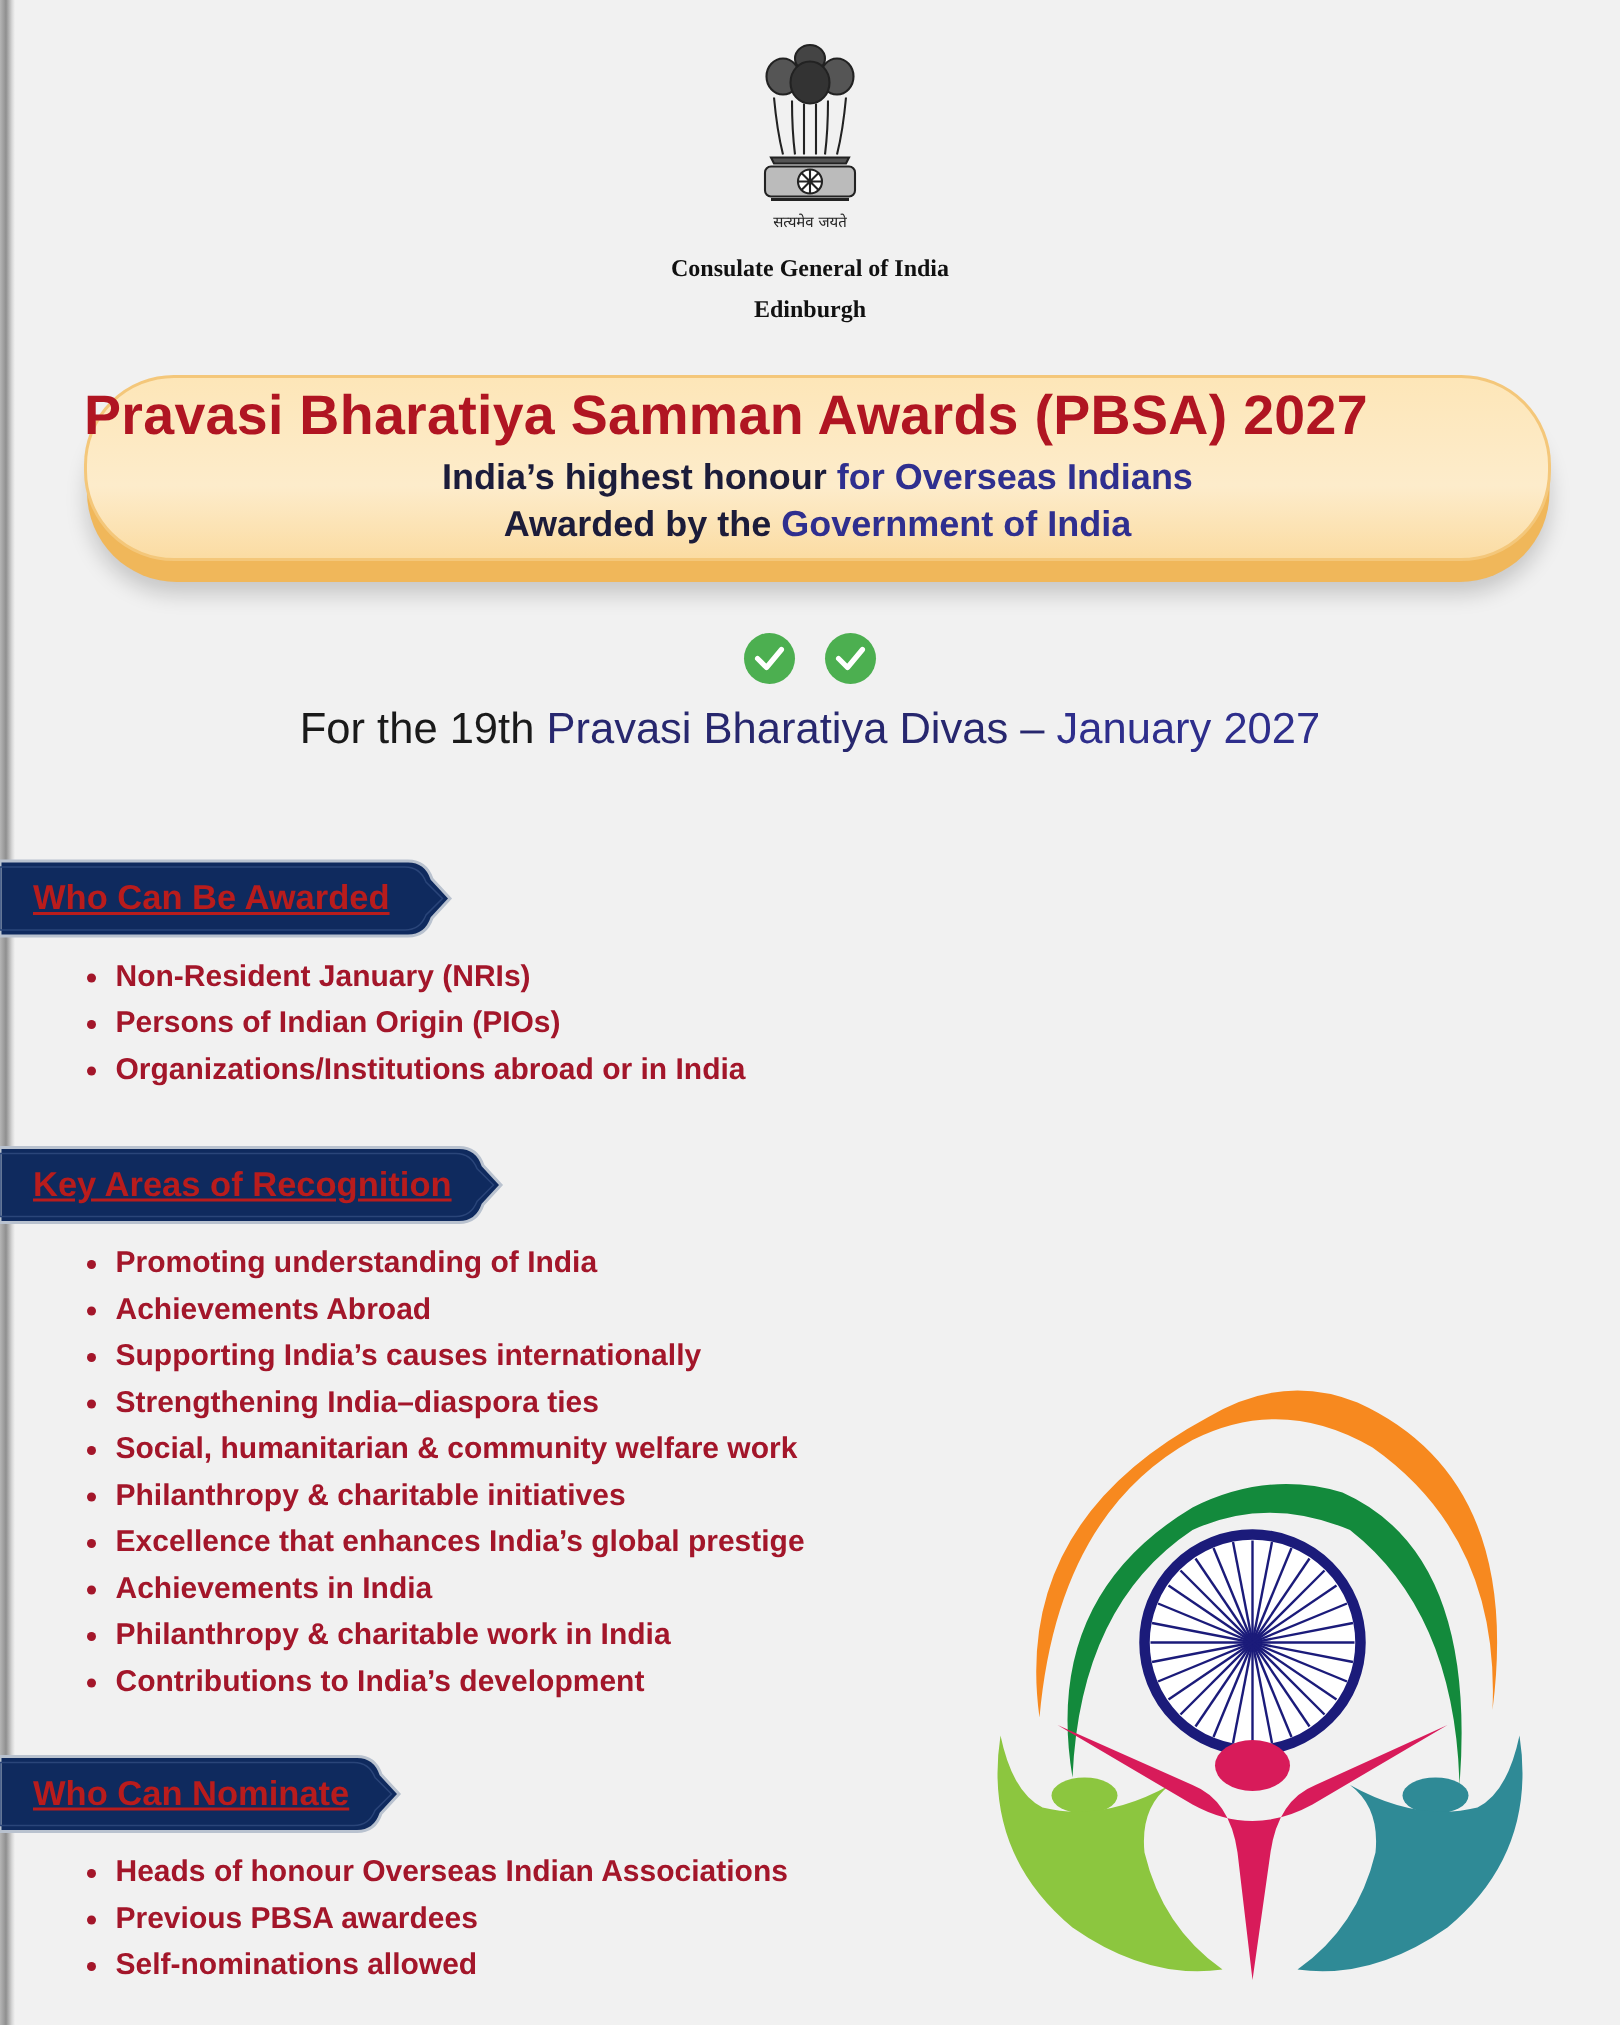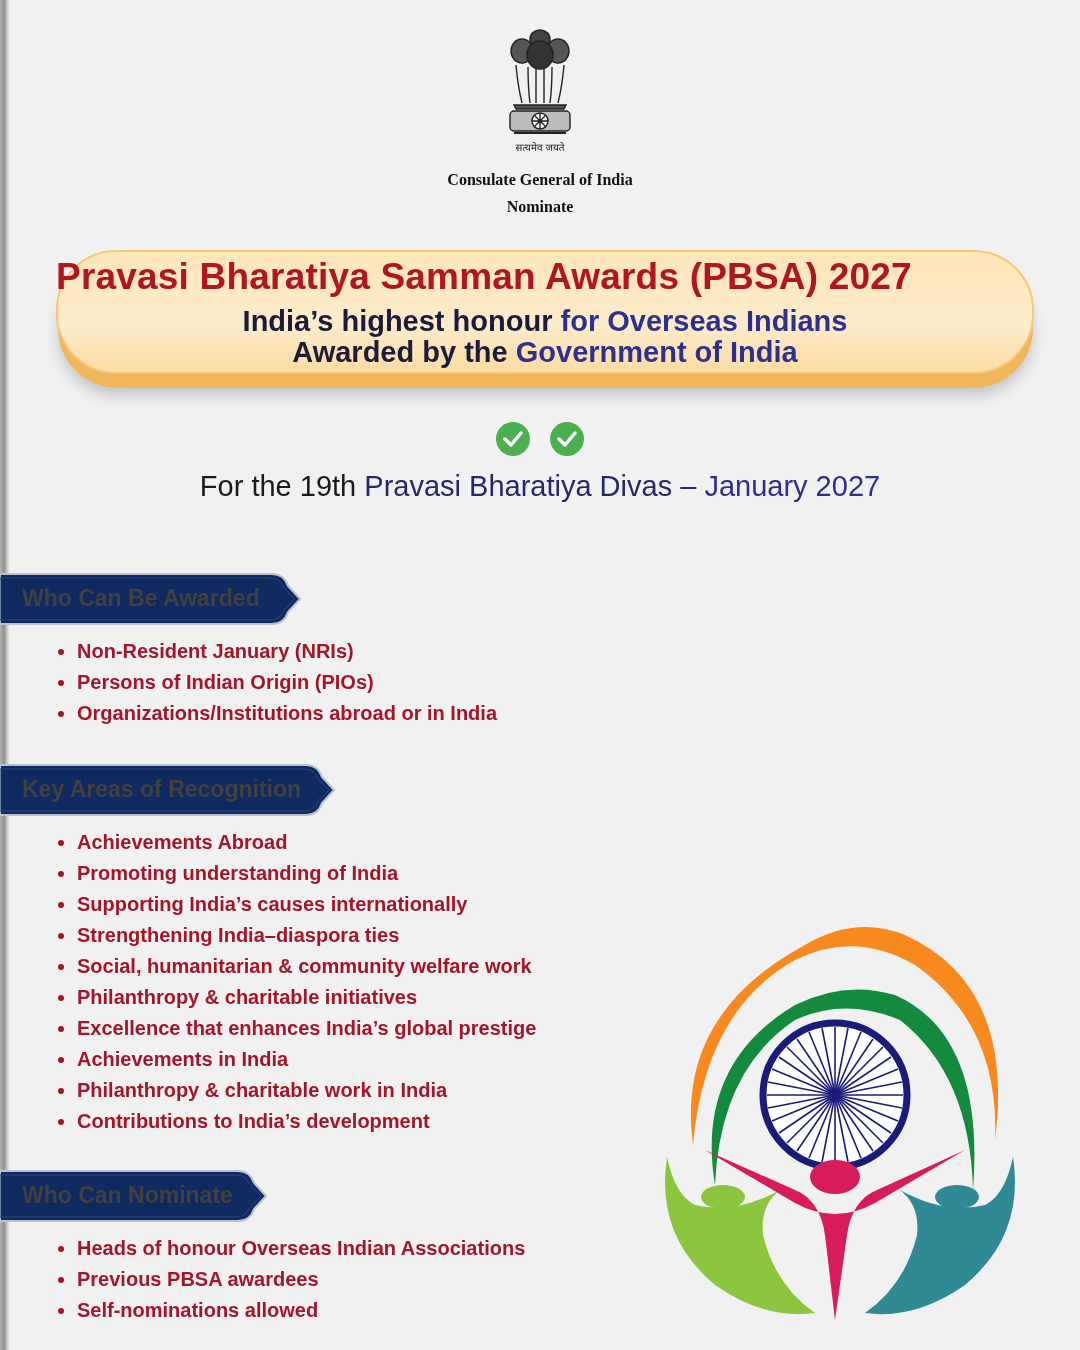--- a/index.html
+++ b/index.html
@@ -34,21 +34,21 @@
     background: linear-gradient(to bottom, #fde6b8 0%, #fdeccb 60%, #fbdca3 100%);
     border: 2px solid #f4c77a;
     box-sizing: border-box;
   }
   .banner-title {
     position: absolute; left: 56px; width: 978px; top: 256px; text-align: left;
     font-weight: bold; color: #b01522; font-size: 37px; letter-spacing: 0.2px;
   }
   .banner-sub {
     position: absolute; left: 56px; width: 978px; text-align: center;
-    font-weight: bold; font-size: 29px;
+    font-weight: bold; font-size: 24px;
   }
   .banner-sub.s1 { top: 305px; }
   .banner-sub.s2 { top: 336px; }
   .dark { color: #1c1c3a; }
   .blue { color: #2f2f8f; }
 
   .nominations {
     position: absolute; left: 0; width: 1080px; top: 422px; text-align: center;
     font-weight: bold; font-size: 30px; color: #b01522;
   }
@@ -64,21 +64,21 @@
   .divas .b1 { color: #1a1a1a; }
   .divas .b2 { color: #27276e; }
   .divas .b3 { color: #2e2e8c; }
 
   .tab {
     position: absolute; left: 0; height: 52px;
   }
   .tab svg { position: absolute; left: 0; top: 0; }
   .tab-label {
     position: absolute; left: 22px; top: 0; line-height: 52px;
-    color: #404040; font-weight: bold; font-size: 23px; white-space: nowrap;
+    color: #b91c1c; font-weight: bold; font-size: 23px; white-space: nowrap; text-decoration: underline;
   }
   .bullets {
     position: absolute; left: 56px; margin: 0; padding: 0; list-style: none;
   }
   .bullets li {
     color: #a3162a; font-weight: bold; font-size: 20px; height: 31px; line-height: 31px;
     white-space: nowrap; position: relative; padding-left: 21px;
   }
   .bullets li::before {
     content: ""; position: absolute; left: 2px; top: 13px; width: 6px; height: 6px;
@@ -103,21 +103,21 @@
       <rect x="10" y="86" width="60" height="20" rx="4" fill="#bbb"></rect>
       <circle cx="40" cy="96" r="8" fill="#fff"></circle>
       <path d="M32 96 L48 96 M40 88 L40 104 M34 90 L46 102 M46 90 L34 102"></path>
       <path d="M14 108 L66 108" stroke-width="2"></path>
     </g>
     <text x="40" y="126" text-anchor="middle" font-size="10" fill="#222" font-family="DejaVu Sans, sans-serif">सत्यमेव जयते</text>
   </svg>
 </div>
 
 <div class="consulate l1">Consulate General of India</div>
-<div class="consulate l2">Nominate</div>
+<div class="consulate l2">Edinburgh</div>
 
 <div class="banner-shadow"></div>
 <div class="banner"></div>
 <div class="banner-title">Pravasi Bharatiya Samman Awards (PBSA) 2027</div>
 <div class="banner-sub s1">
   <span class="dark">India’s highest honour </span><span class="blue">for Overseas Indians</span>
 </div>
 <div class="banner-sub s2">
   <span class="dark">Awarded by the </span><span class="blue">Government of India</span>
 </div>
@@ -151,22 +151,22 @@
 </ul>
 
 <div class="tab" style="top:763px;width:340px;padding-left:32px;">
   <svg width="340" height="54" viewBox="0 0 340 54">
     <path d="M0 2 L306 2 Q318 2 322 14 L334 27 L322 40 Q318 52 306 52 L0 52 Z" fill="#0f2a5e" stroke="#b9c2cf" stroke-width="2"></path>
     <path d="M0 6 L304 6 Q314 6 318 16 L329 27 L318 38 Q314 48 304 48 L0 48 Z" fill="none" stroke="#2a4579" stroke-width="1"></path>
   </svg>
   <span class="tab-label">Key Areas of Recognition</span>
 </div>
 <ul class="bullets" style="top:827px;">
+  <li>Promoting understanding of India</li>
   <li>Achievements Abroad</li>
-  <li>Promoting understanding of India</li>
   <li>Supporting India’s causes internationally</li>
   <li>Strengthening India–diaspora ties</li>
   <li>Social, humanitarian &amp; community welfare work</li>
   <li>Philanthropy &amp; charitable initiatives</li>
   <li>Excellence that enhances India’s global prestige</li>
   <li>Achievements in India</li>
   <li>Philanthropy &amp; charitable work in India</li>
   <li>Contributions to India’s development</li>
 </ul>
 

